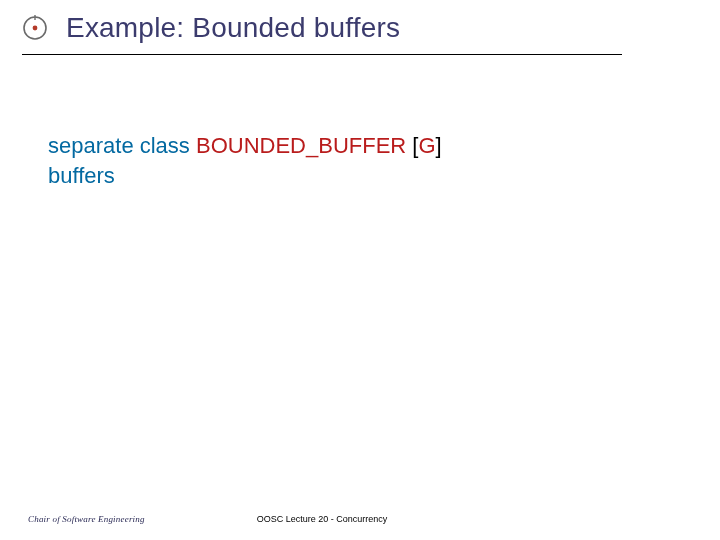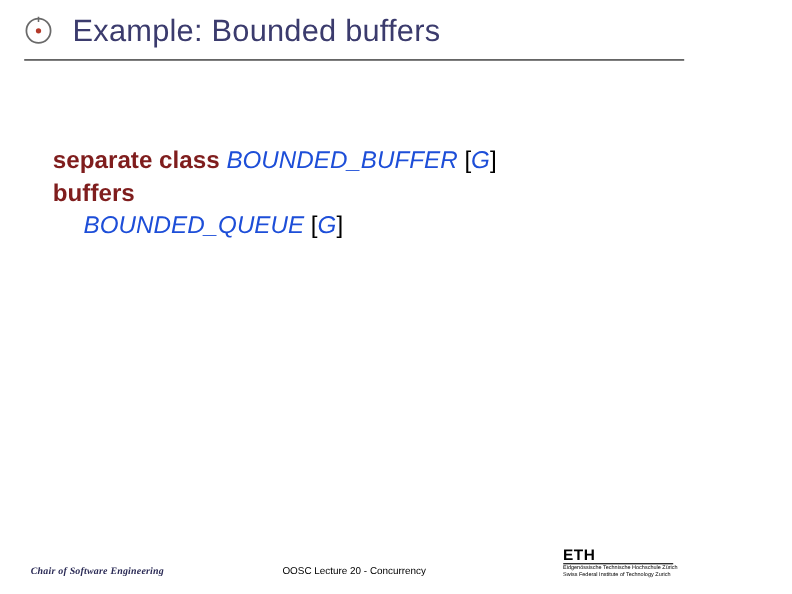--- a/index.html
+++ b/index.html
@@ -4,25 +4,25 @@
 <style>
   * { margin: 0; padding: 0; box-sizing: border-box; }
   html, body { width: 720px; height: 540px; background: #fff; font-family: Verdana, Geneva, sans-serif; color: #333; }
   .slide { position: relative; width: 644px; height: 540px; border-radius: 25px; }
   .header { display: flex; align-items: center; padding: 12px 0 0 22px; }
   .bullet-icon { width: 26px; height: 26px; position: relative; flex-shrink: 0; }
   .bullet-icon svg { display: block; }
   .title { font-size: 28px; color: #3b3b6d; margin-left: 18px; font-weight: 400; letter-spacing: 0.2px; }
   .hr { border: none; border-top: 1.5px solid #000; margin: 10px 22px 0 22px; }
   .body { padding: 76px 48px 0 48px; font-size: 22px; line-height: 1.35; color: #000; }
-  .kw { font-weight: 700; color: #7f1d1d; }
-  .cls { font-style: italic; color: #1d4ed8; }
+  .kw { font-weight: 400; color: #0369a1; }
+  .cls { color: #b91c1c; }
   .indent { display: inline-block; width: 28px; }
   .footer { position: absolute; bottom: 16px; left: 0; right: 0; height: 26px; }
-  .footer-left { position: absolute; left: 28px; bottom: 0; font-size: 9px; font-style: italic; font-weight: 700; color: #2a2a55; font-family: Georgia, 'Times New Roman', serif; letter-spacing: 0.2px; }
+  .footer-left { position: absolute; left: 28px; bottom: 0; font-size: 9px; font-style: italic; font-weight: 400; color: #2a2a55; font-family: Georgia, 'Times New Roman', serif; letter-spacing: 0.2px; }
   .footer-center { position: absolute; left: 50%; transform: translateX(-50%); bottom: 0; font-size: 9px; color: #000; font-family: Arial, sans-serif; text-align: right; }
   .footer-right { position: absolute; right: 28px; bottom: -2px; text-align: left; }
   .eth-logo { font-family: Arial, sans-serif; font-weight: 900; font-size: 14px; letter-spacing: 0.5px; color: #000; line-height: 1; }
   .eth-sub { font-family: Arial, sans-serif; font-size: 5px; color: #000; line-height: 1.1; margin-top: 1px; white-space: nowrap; }
   .eth-rule { border-top: 0.8px solid #000; width: 100px; margin-top: 1px; }
 </style>
 </head>
 <body>
 
 <div class="slide">
@@ -40,29 +40,20 @@
 
   <hr class="hr">
 
   <div class="body">
     <div>
       <span class="kw">separate class</span><span> </span><span class="cls">BOUNDED_BUFFER</span><span> [</span><span class="cls">G</span><span>]</span>
     </div>
     <div>
       <span class="kw">buffers</span>
     </div>
-    <div>
-      <span class="indent"></span><span class="cls">BOUNDED_QUEUE</span><span> [</span><span class="cls">G</span><span>]</span>
-    </div>
   </div>
 
   <div class="footer">
     <div class="footer-left">Chair of Software Engineering</div>
     <div class="footer-center">OOSC  Lecture 20 - Concurrency</div>
-    <div class="footer-right">
-      <div class="eth-logo">ETH</div>
-      <div class="eth-rule"></div>
-      <div class="eth-sub">Eidgenössische Technische Hochschule Zürich</div>
-      <div class="eth-sub">Swiss Federal Institute of Technology Zurich</div>
-    </div>
   </div>
 
 </div>
 
 </body></html>

